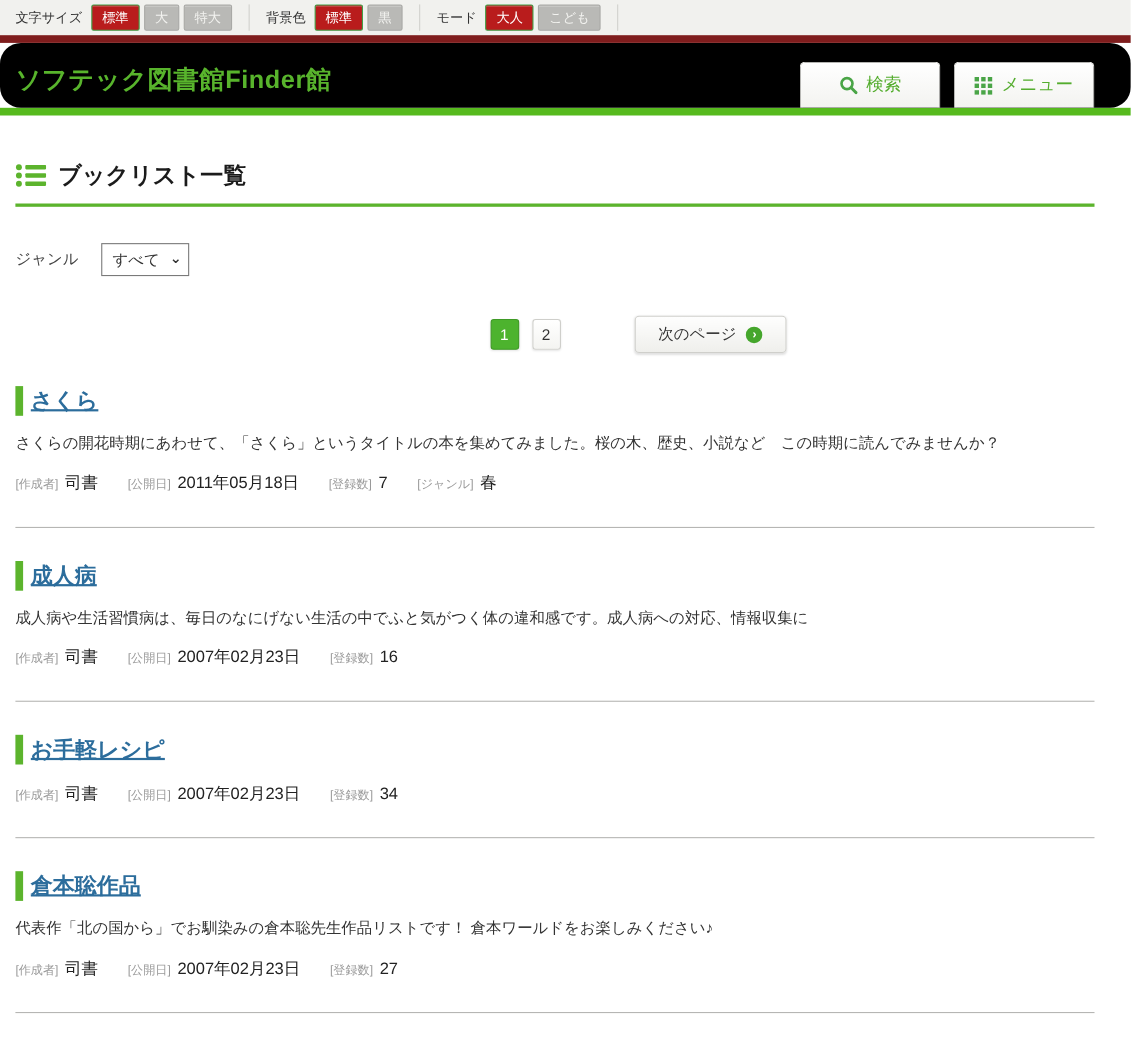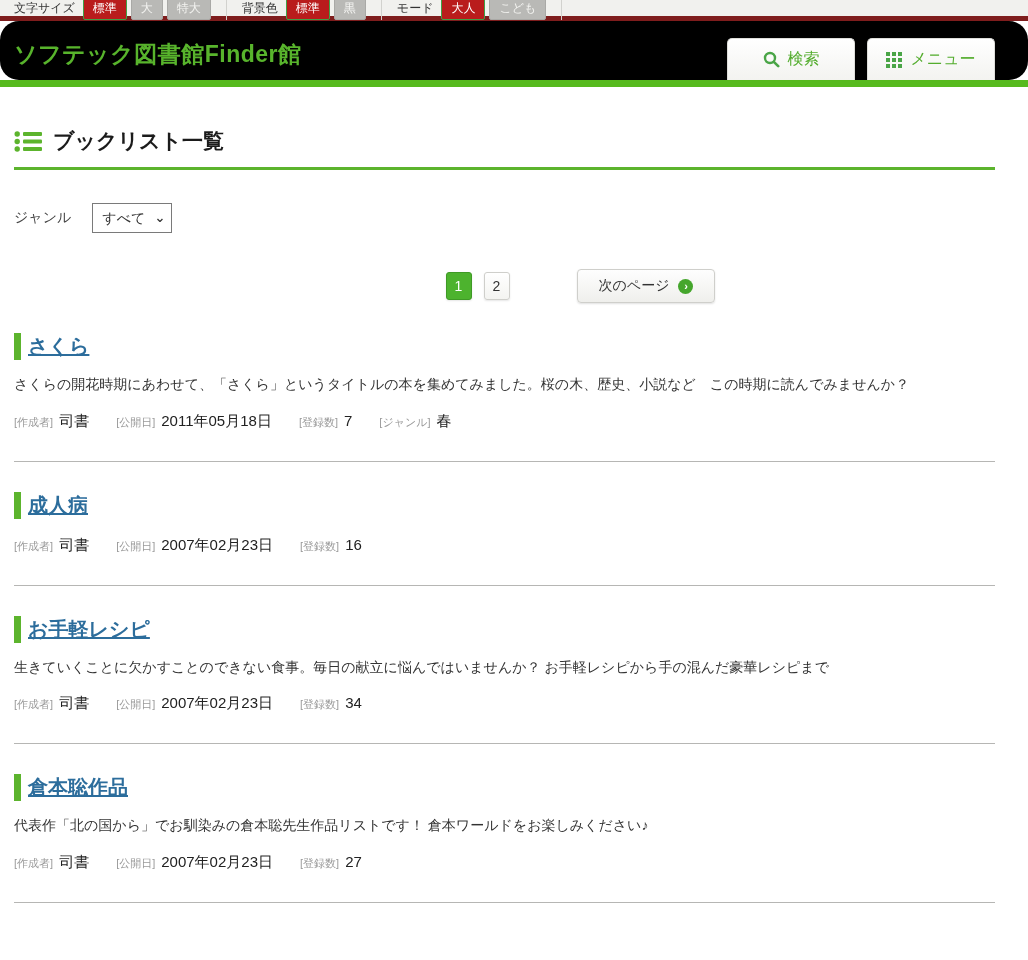--- a/index.html
+++ b/index.html
@@ -6,21 +6,21 @@
   html, body { margin: 0; padding: 0; }
   body {
     width: 1028px; height: 960px; overflow: hidden;
     background: #ffffff;
     font-family: "Liberation Sans", "DejaVu Sans", sans-serif;
     color: #333;
   }
 
   
   .topbar {
-    height: 21px; background: #f1f1ee; border-bottom: 5px solid #7f1d1d;
+    height: 39px; background: #f1f1ee; border-bottom: 7px solid #7f1d1d;
     display: flex; align-items: center; padding-left: 14px;
   }
   .tb-label { font-size: 12px; color: #333; margin-right: 8px; white-space: nowrap; }
   .tb-btn {
     font-size: 12px; padding: 4px 9px; margin-right: 4px; border-radius: 2px;
     cursor: pointer; line-height: 1.2; border: 1px solid transparent;
     font-family: inherit;
   }
   .tb-btn.active { background: #b91c1c; color: #fff; border-color: #41a047; box-shadow: inset 0 1px 0 rgba(255,255,255,.35); }
   .tb-btn.inactive { background: #b9b9b6; color: #f3f3f0; border-color: #a9a9a6; box-shadow: inset 0 1px 0 rgba(255,255,255,.4); }
@@ -222,20 +222,21 @@
             <span class="meta-value">春</span>
           </span>
         </div>
       </section>
       <div class="divider"></div>
       <section class="book-entry">
         <div class="book-title-row">
           <span class="accent-bar"></span>
           <a class="book-title-link" href="#">成人病</a>
         </div>
+        <p class="book-desc">成人病や生活習慣病は、毎日のなにげない生活の中でふと気がつく体の違和感です。成人病への対応、情報収集に</p>
         <div class="book-meta">
           <span class="meta-pair">
             <span class="meta-label">[作成者]</span>
             <span class="meta-value">司書</span>
           </span>
           <span class="meta-pair">
             <span class="meta-label">[公開日]</span>
             <span class="meta-value">2007年02月23日</span>
           </span>
           <span class="meta-pair">
@@ -243,21 +244,20 @@
             <span class="meta-value">16</span>
           </span>
         </div>
       </section>
       <div class="divider"></div>
       <section class="book-entry">
         <div class="book-title-row">
           <span class="accent-bar"></span>
           <a class="book-title-link" href="#">お手軽レシピ</a>
         </div>
-        <p class="book-desc">生きていくことに欠かすことのできない食事。毎日の献立に悩んではいませんか？ お手軽レシピから手の混んだ豪華レシピまで</p>
         <div class="book-meta">
           <span class="meta-pair">
             <span class="meta-label">[作成者]</span>
             <span class="meta-value">司書</span>
           </span>
           <span class="meta-pair">
             <span class="meta-label">[公開日]</span>
             <span class="meta-value">2007年02月23日</span>
           </span>
           <span class="meta-pair">

